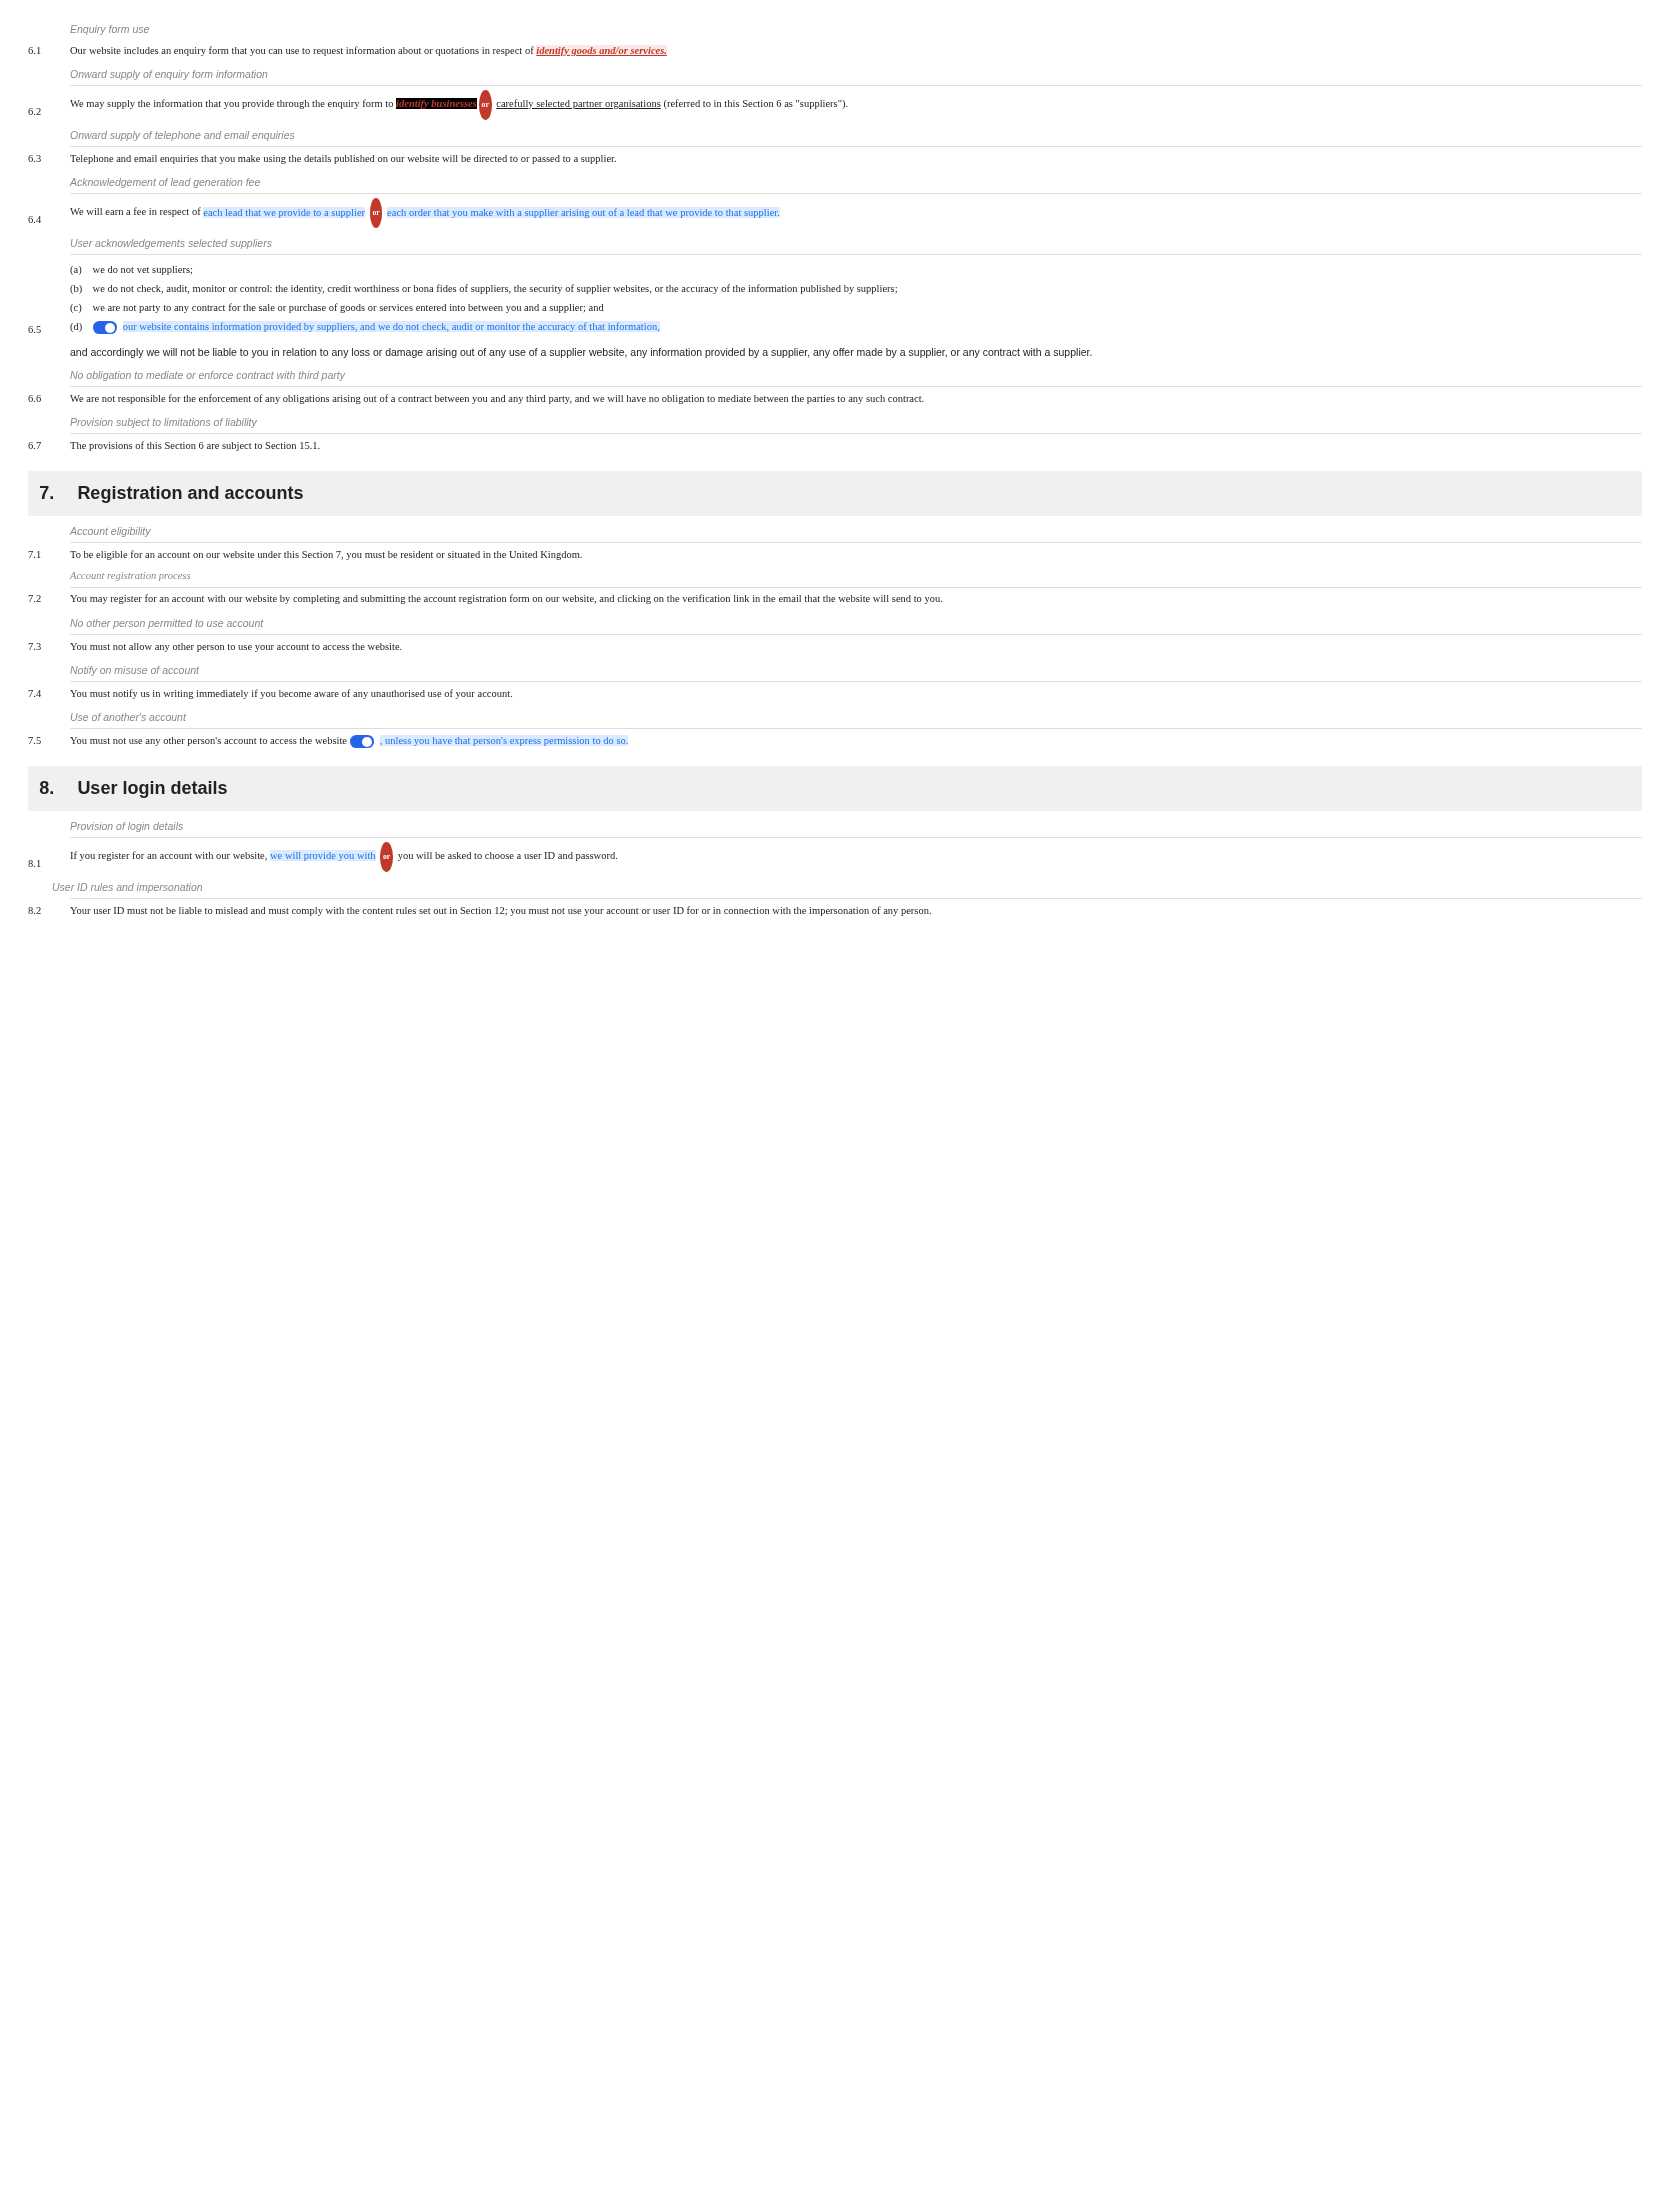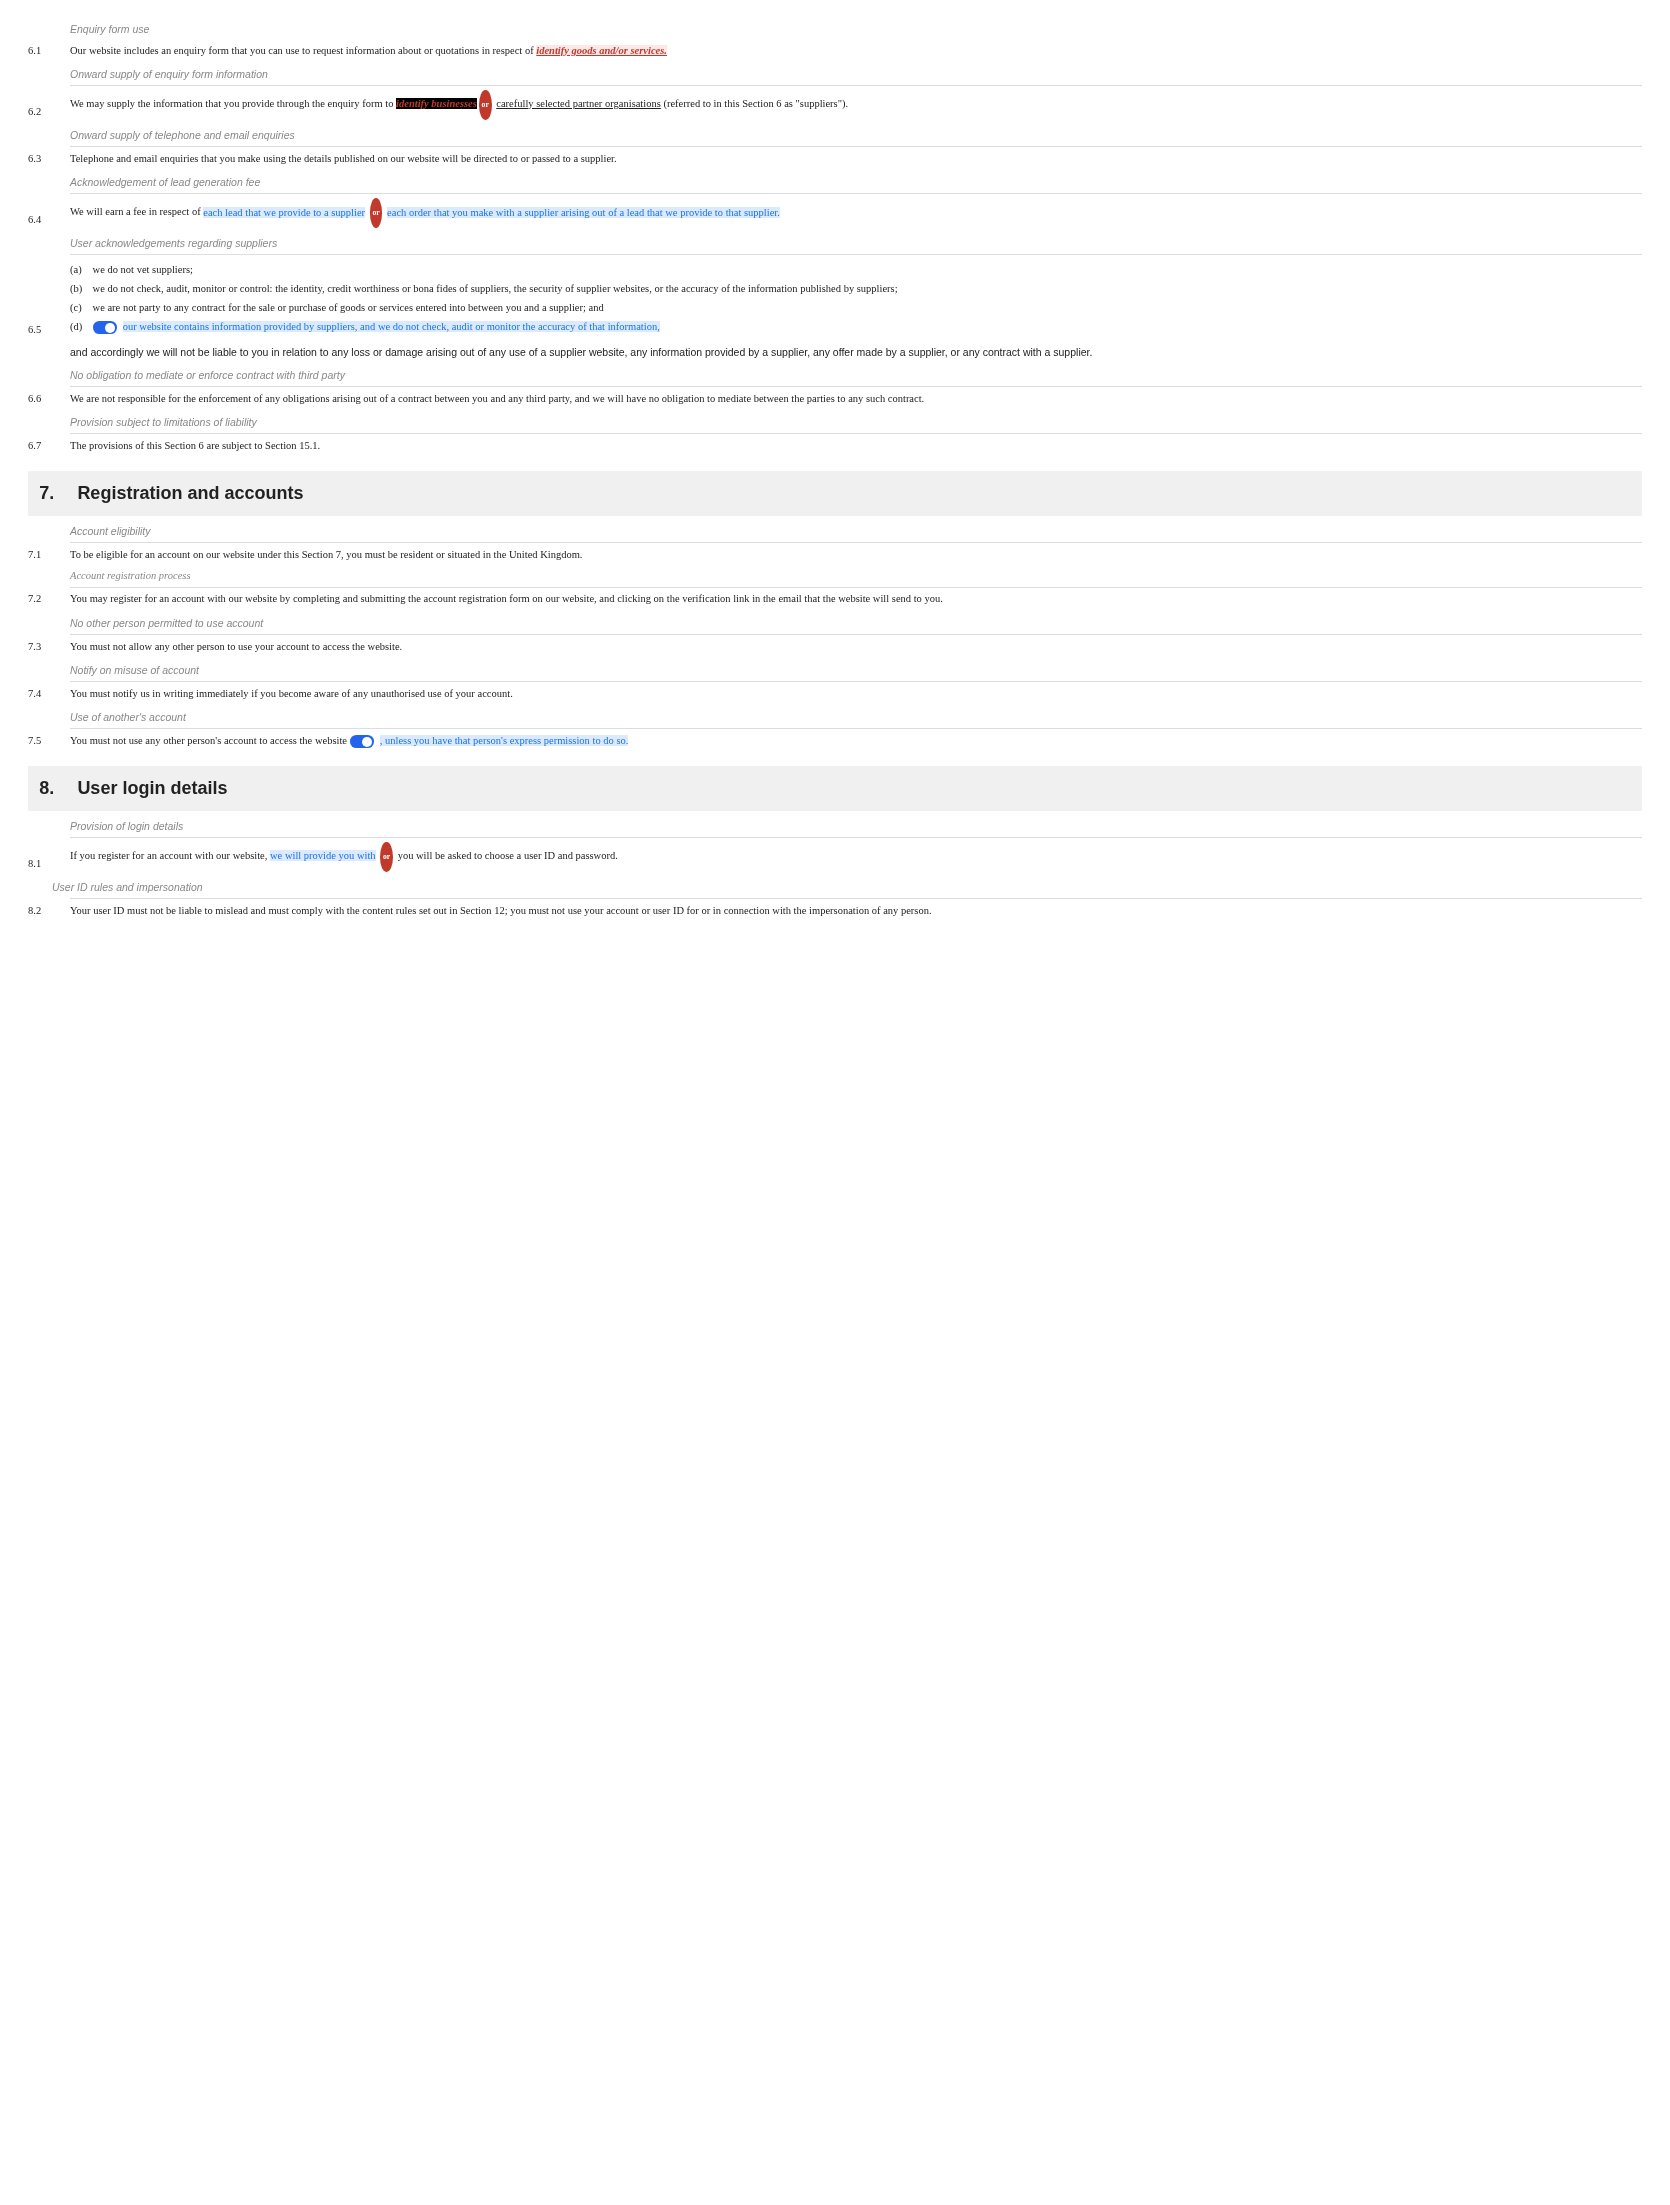--- a/index.html
+++ b/index.html
@@ -152,21 +152,21 @@
 <div style="height:0.7px;background:#ddd;margin:2.8px 0 2.8px 42px;"></div>
 
 <div class="clause-row" style="margin-top:4.2px;">
   <div class="clause-num">6.4</div>
   <div class="clause-text">
     <span>We will earn a fee in respect of </span><span class="highlight-blue-text">each lead that we provide to a supplier</span> <span class="or-badge">or</span> <span class="highlight-blue-text">each order that you make with a supplier arising out of a lead that we provide to that supplier.</span>
   </div>
 </div>
 
 <div style="margin-left:42px;margin-top:7px;">
-  <span class="italic-heading">User acknowledgements regarding suppliers</span>
+  <span class="italic-heading">User acknowledgements selected suppliers</span>
 </div>
 <div style="height:0.7px;background:#ddd;margin:2.8px 0 2.8px 42px;"></div>
 
 <div class="clause-row" style="margin-top:4.2px;">
   <div class="clause-num">6.5</div>
   <div class="clause-text">
     <div class="sub-list">
       <div class="sub-list-item">
         <span class="sub-list-label">(a)</span>
         <span>we do not vet suppliers;</span>

